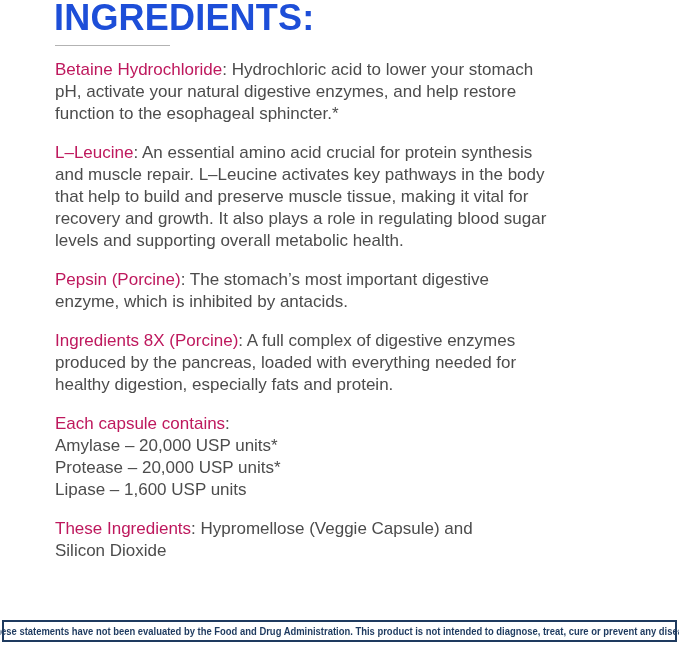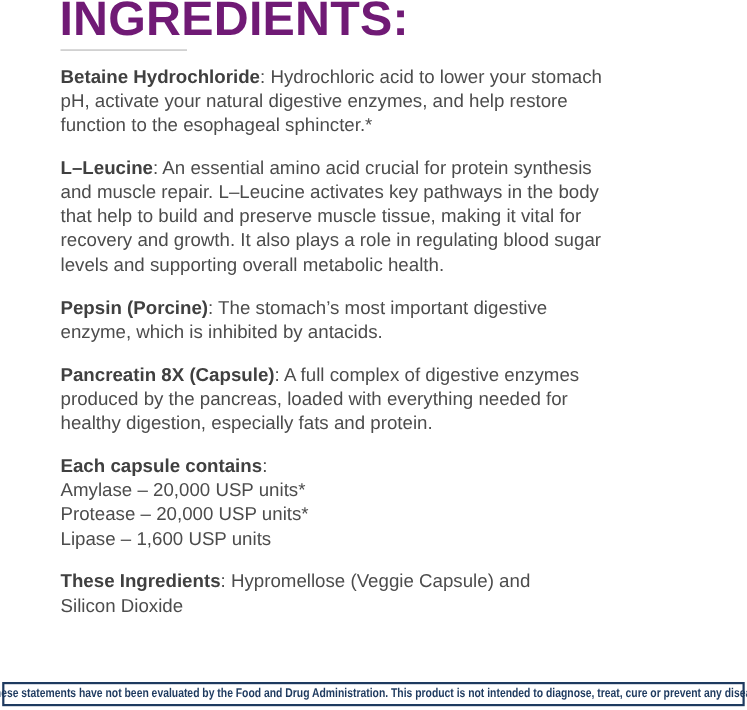--- a/index.html
+++ b/index.html
@@ -18,25 +18,25 @@
     position: absolute;
     top: 0; left: 0;
     width: 679px;
     height: 645px;
   }
   .title {
     position: absolute;
     top: 1px;
     left: 54px;
     margin: 0;
-    font-size: 44px;
+    font-size: 36px;
     line-height: 33px;
     font-weight: 800;
     letter-spacing: 0.2px;
-    color: #701a75;
+    color: #1d4ed8;
   }
   .title-divider {
     position: absolute;
     top: 45px;
     left: 55px;
     width: 115px;
     height: 1px;
     background: #b3b3b3;
   }
   .content {
@@ -46,22 +46,22 @@
     width: 585px;
   }
   .para {
     margin: 0 0 17px 0;
     font-size: 17px;
     line-height: 22px;
     color: #4c4c4c;
     white-space: pre-line;
   }
   .para .lead {
-    font-weight: bold;
-    color: #404040;
+    font-weight: normal;
+    color: #be185d;
   }
   .footer-box {
     position: absolute;
     left: 2px;
     right: 2px;
     bottom: 3px;
     height: 18px;
     border: 2px solid #1e3a5f;
     background: #ffffff;
     display: flex;
@@ -95,21 +95,21 @@
 
     <p class="para"><span class="lead">L–Leucine</span><span>: An essential amino acid crucial for protein synthesis
 and muscle repair. L–Leucine activates key pathways in the body
 that help to build and preserve muscle tissue, making it vital for
 recovery and growth. It also plays a role in regulating blood sugar
 levels and supporting overall metabolic health.</span></p>
 
     <p class="para"><span class="lead">Pepsin (Porcine)</span><span>: The stomach’s most important digestive
 enzyme, which is inhibited by antacids.</span></p>
 
-    <p class="para"><span class="lead">Pancreatin 8X (Capsule)</span><span>: A full complex of digestive enzymes
+    <p class="para"><span class="lead">Ingredients 8X (Porcine)</span><span>: A full complex of digestive enzymes
 produced by the pancreas, loaded with everything needed for
 healthy digestion, especially fats and protein.</span></p>
 
     <p class="para"><span class="lead">Each capsule contains</span><span>:
 Amylase – 20,000 USP units*
 Protease – 20,000 USP units*
 Lipase – 1,600 USP units</span></p>
 
     <p class="para"><span class="lead">These Ingredients</span><span>: Hypromellose (Veggie Capsule) and
 Silicon Dioxide</span></p>

